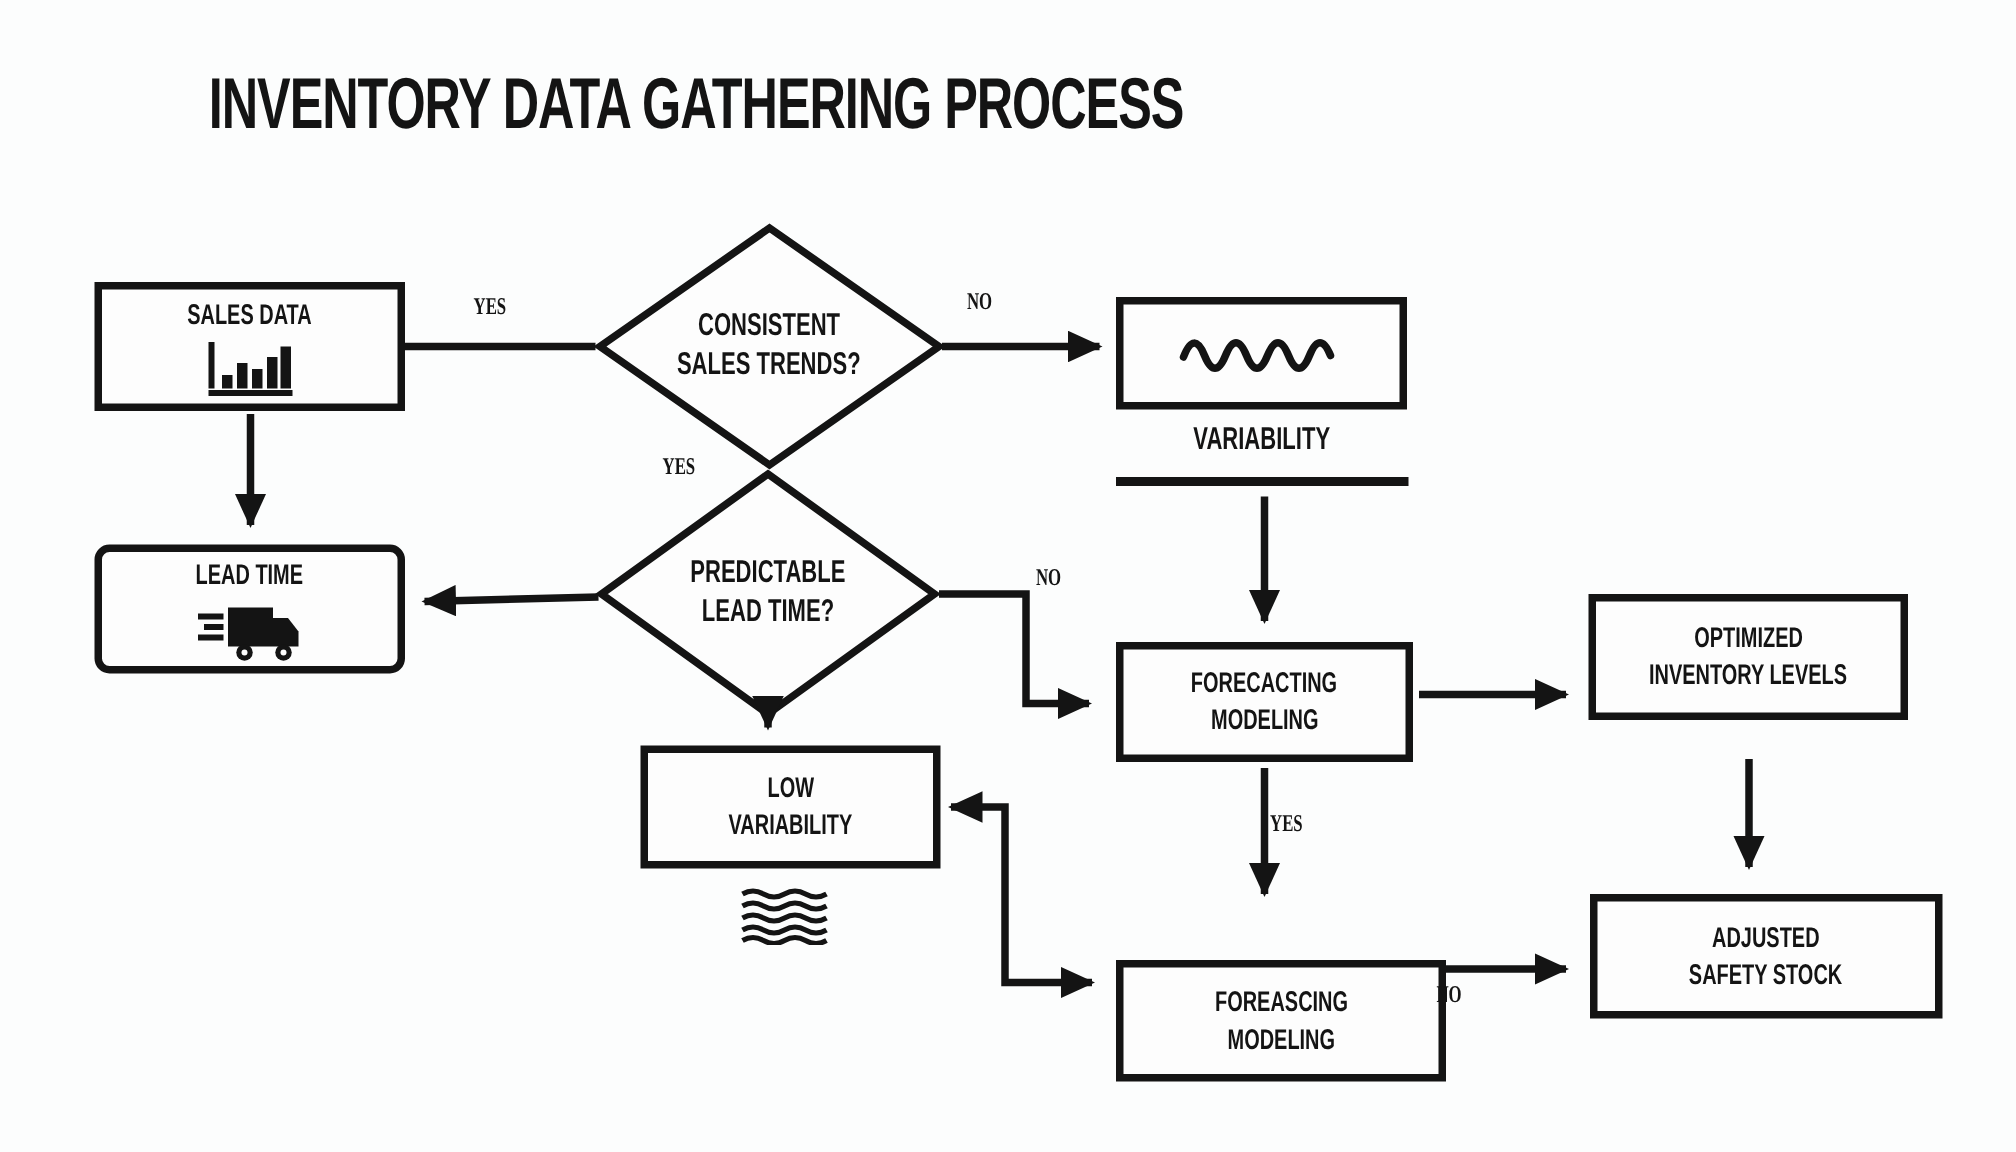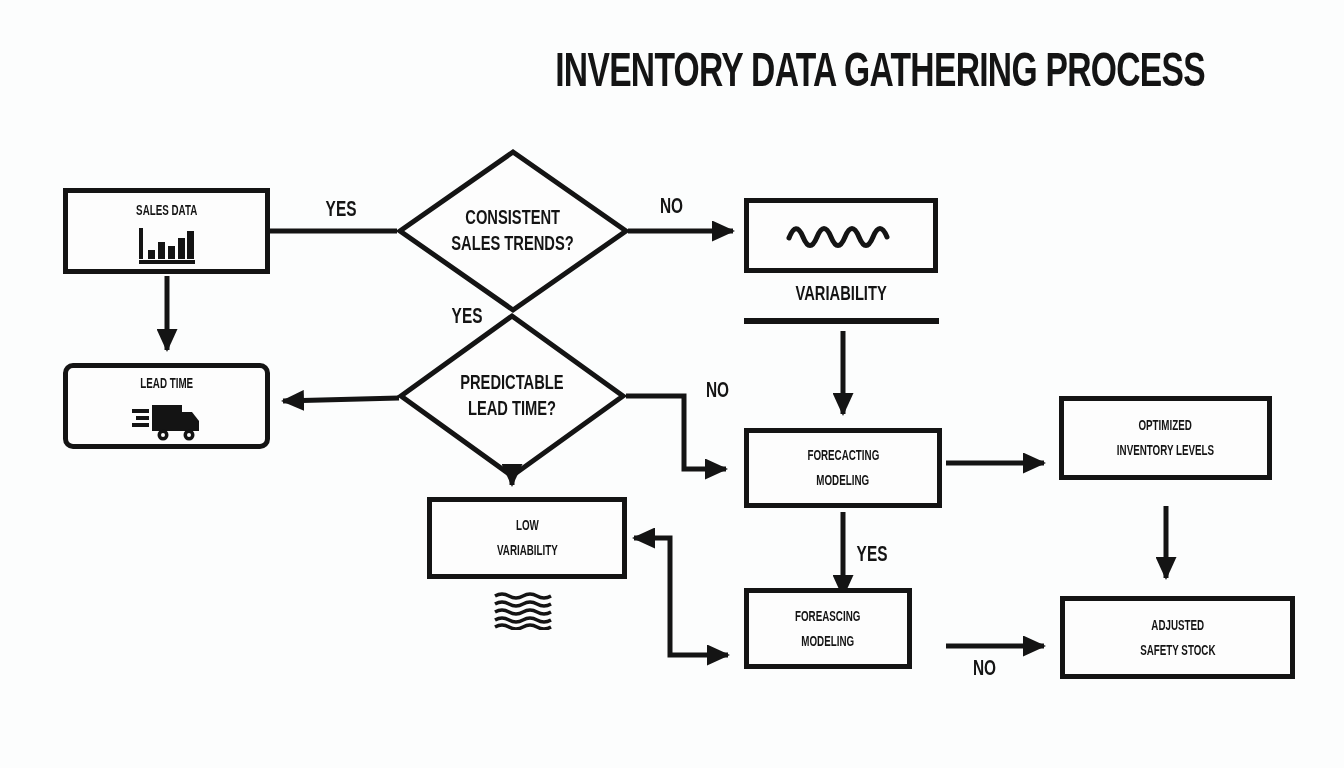--- a/index.html
+++ b/index.html
@@ -7,44 +7,44 @@
     width:1344px;height:768px;position:relative;overflow:hidden;
     background:#fcfdfd;
     font-family:"Liberation Sans",sans-serif;
     color:#141414;
     --ink:#141414;
   }
   .stage{position:absolute;inset:0;width:1344px;height:768px;}
   svg.wires{position:absolute;left:0;top:0;width:1344px;height:768px;}
 
   .title{
-    position:absolute;top:42px;left:0;width:1344px;text-align:right;
+    position:absolute;top:42px;left:0;width:1344px;text-align:left;
     font-size:48px;font-weight:700;letter-spacing:-1px;
   }
   .squeeze{display:inline-block;transform:scaleX(0.70);transform-origin:center;white-space:nowrap;}
 
   .node{
     position:absolute;box-sizing:border-box;
     border:5px solid var(--ink);background:#fdfdfd;
     display:flex;flex-direction:column;align-items:center;justify-content:center;
     gap:4px;
   }
-  .node-label{font-size:14px;font-weight:700;line-height:25px;text-align:center;}
+  .node-label{font-size:19px;font-weight:700;line-height:25px;text-align:center;}
 
   .diamond-label{
     position:absolute;text-align:center;
     font-size:21px;font-weight:700;line-height:26px;
   }
   .floating-label{
     position:absolute;text-align:center;
     font-size:21px;font-weight:700;line-height:24px;
   }
   .edge-label{
-    position:absolute;width:60px;text-align:center;
-    font-size:22px;font-weight:700;
+    position:absolute;width:60px;
+    font-size:16px;font-weight:700;font-family:Liberation Serif, serif;
   }
   .icon{display:block;}
 </style>
 </head>
 <body>
 
 <div class="stage">
 
   <svg class="wires" viewBox="0 0 1344 768">
     <defs>
@@ -146,21 +146,21 @@
     </div>
   </div>
 
   <div class="node" style="left:1059px;top:396px;width:213px;height:84px;">
     <div class="node-label">
       <span class="squeeze">OPTIMIZED</span><br>
       <span class="squeeze">INVENTORY LEVELS</span>
     </div>
   </div>
 
-  <div class="node" style="left:744px;top:588px;width:168px;height:81px;">
+  <div class="node" style="left:744px;top:640px;width:220px;height:81px;">
     <div class="node-label">
       <span class="squeeze">FOREASCING</span><br>
       <span class="squeeze">MODELING</span>
     </div>
   </div>
 
   <div class="node" style="left:1060px;top:596px;width:235px;height:83px;">
     <div class="node-label">
       <span class="squeeze">ADJUSTED</span><br>
       <span class="squeeze">SAFETY STOCK</span>

